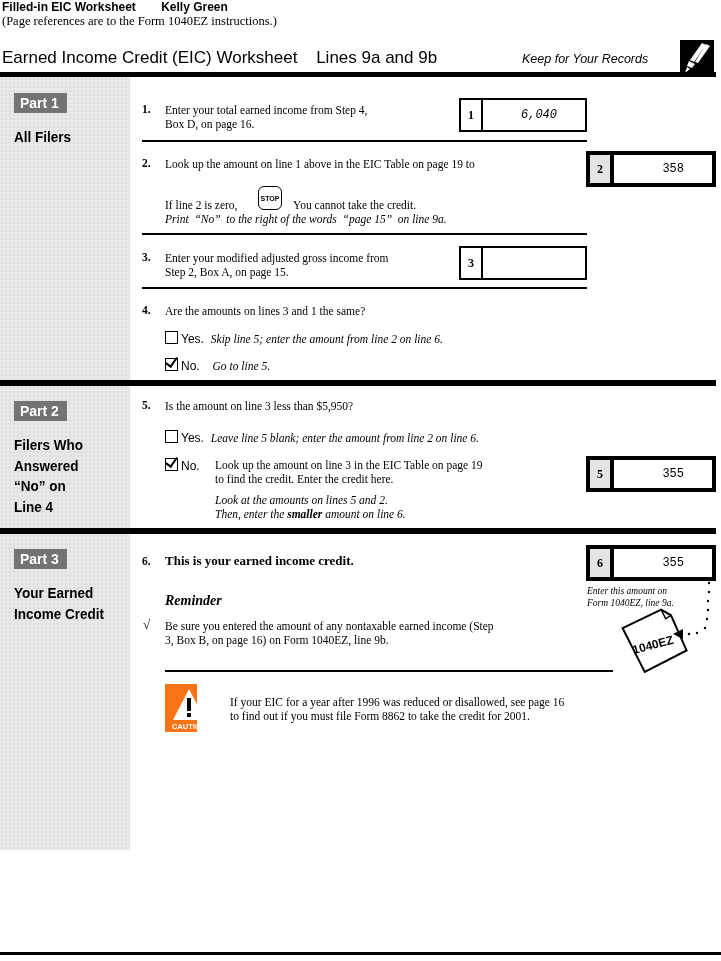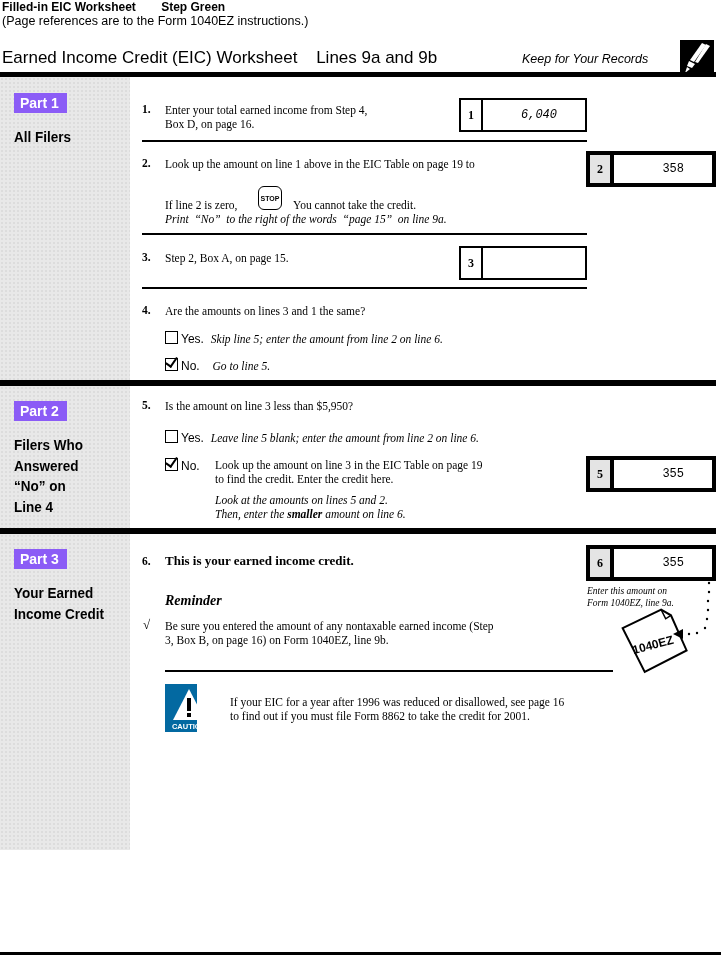--- a/index.html
+++ b/index.html
@@ -1,56 +1,56 @@
 <!DOCTYPE html>
 <html><head>
 <meta charset="utf-8">
 <style>
   html, body { margin:0; padding:0; background:#fff; }
   body { width:721px; height:961px; position:relative; overflow:hidden; color:#000;
          font-family: "Liberation Serif", serif; }
   .abs { position:absolute; }
   .hdr1 { left:2px; top:0px; font-size:12px; font-weight:bold; font-family:"Liberation Sans", sans-serif; }
   .hdr1 .name { margin-left:22px; }
-  .hdr2 { left:2px; top:14px; font-size:12.5px; font-family:Liberation Sans, sans-serif; }
+  .hdr2 { left:2px; top:14px; font-size:12.5px; font-family:Liberation Serif, serif; }
   .title { left:2px; top:48px; font-size:17px; font-family:"Liberation Sans", sans-serif; }
   .title .lines { margin-left:14px; }
   .keep { left:522px; top:52px; font-size:12.5px; font-style:italic; font-family:"Liberation Sans", sans-serif; }
   .pen { left:680px; top:40px; width:34px; height:34px; background:#000; }
   .bar { left:0; width:716px; background:#000; }
   .side { left:0; width:130px; background:#e8e8e8;
           background-image: radial-gradient(#dcdcdc 0.8px, transparent 0.9px);
           background-size:4px 4px; }
-  .part-label { background:#8b5cf6; color:#fff; font-family:"Liberation Sans", sans-serif; font-weight:bold;
+  .part-label { background:#737373; color:#fff; font-family:"Liberation Sans", sans-serif; font-weight:bold;
                 font-size:14px; padding:2px 8px 2px 6px; left:14px; }
   .part-title { left:14px; font-family:"Liberation Sans", sans-serif; font-weight:bold; font-size:15px; line-height:20.5px;
                 transform:scaleX(0.9); transform-origin:left top; }
   .num { font-size:11.5px; font-weight:bold; }
   .txt { font-size:11.5px; line-height:14px; }
   .it { font-style:italic; }
   .rule { background:#000; height:2px; }
   .box { border:2px solid #000; height:30px; display:flex; background:#fff; }
   .box.thick { border-width:4px; height:28px; }
   .box .bn { width:20px; border-right:2px solid #000; font-weight:bold; font-size:12px; display:flex; align-items:center; justify-content:center; }
   .box.thick .bn { border-right-width:4px; background:#e4e4e4; }
   .box .bv { flex:1; text-align:left; padding-right:28px; font-size:12px; font-family:Liberation Mono, monospace; display:flex; align-items:center; justify-content:flex-end; font-style:italic; }
   .box.thick .bv { font-style:normal; }
   .cb { width:11px; height:11px; border:1.5px solid #000; display:inline-block; position:relative; vertical-align:-1px; }
   .cb.checked::after { content:""; position:absolute; left:2px; top:-4px; width:5px; height:10px; border-right:2.5px solid #000; border-bottom:2.5px solid #000; transform:rotate(35deg); }
   .yn { font-family:"Liberation Sans", sans-serif; font-weight:normal; font-size:12px; margin-left:3px; }
   .stop { width:22px; height:22px; border:1.5px solid #000; border-radius:6px; font-size:7px; font-weight:bold; font-family:"Liberation Sans", sans-serif; display:flex; align-items:center; justify-content:center; background:#fff; }
-  .caution { left:165px; top:684px; width:32px; height:48px; background:#0369a1; }
+  .caution { left:165px; top:684px; width:32px; height:48px; background:#f97316; }
   .bottom-rule { left:0; top:952px; width:721px; height:3px; background:#000; }
 </style>
 </head>
 <body>
 
 <div class="abs hdr1">
   <span>Filled-in EIC Worksheet</span>
-  <span class="name">Step Green</span>
+  <span class="name">Kelly Green</span>
 </div>
 <div class="abs hdr2">(Page references are to the Form 1040EZ instructions.)</div>
 
 <div class="abs title">
   <span>Earned Income Credit (EIC) Worksheet</span>
   <span class="lines">Lines 9a and 9b</span>
 </div>
 <div class="abs keep">Keep for Your Records</div>
 <div class="abs pen">
   <svg width="34" height="34" viewBox="0 0 34 34">
@@ -106,20 +106,21 @@
   <div class="bv">358</div>
 </div>
 <div class="abs txt" style="left:165px;top:198px;">If line 2 is zero,</div>
 <div class="abs stop" style="left:258px;top:186px;">STOP</div>
 <div class="abs txt" style="left:293px;top:198px;">You cannot take the credit.</div>
 <div class="abs txt it" style="left:165px;top:212px;white-space:pre;">Print  “No”  to the right of the words  “page 15”  on line 9a.</div>
 <div class="abs rule" style="left:142px;top:233px;width:445px;"></div>
 
 <div class="abs num" style="left:142px;top:251px;">3.</div>
 <div class="abs txt" style="left:165px;top:251px;">
+  <div>Enter your modified adjusted gross income from</div>
   <div>Step 2, Box A, on page 15.</div>
 </div>
 <div class="abs box" style="left:459px;top:246px;width:124px;">
   <div class="bn">3</div>
 </div>
 <div class="abs rule" style="left:142px;top:287px;width:445px;"></div>
 
 <div class="abs num" style="left:142px;top:304px;">4.</div>
 <div class="abs txt" style="left:165px;top:304px;">Are the amounts on lines 3 and 1 the same?</div>
 <div class="abs txt" style="left:165px;top:331px;">

